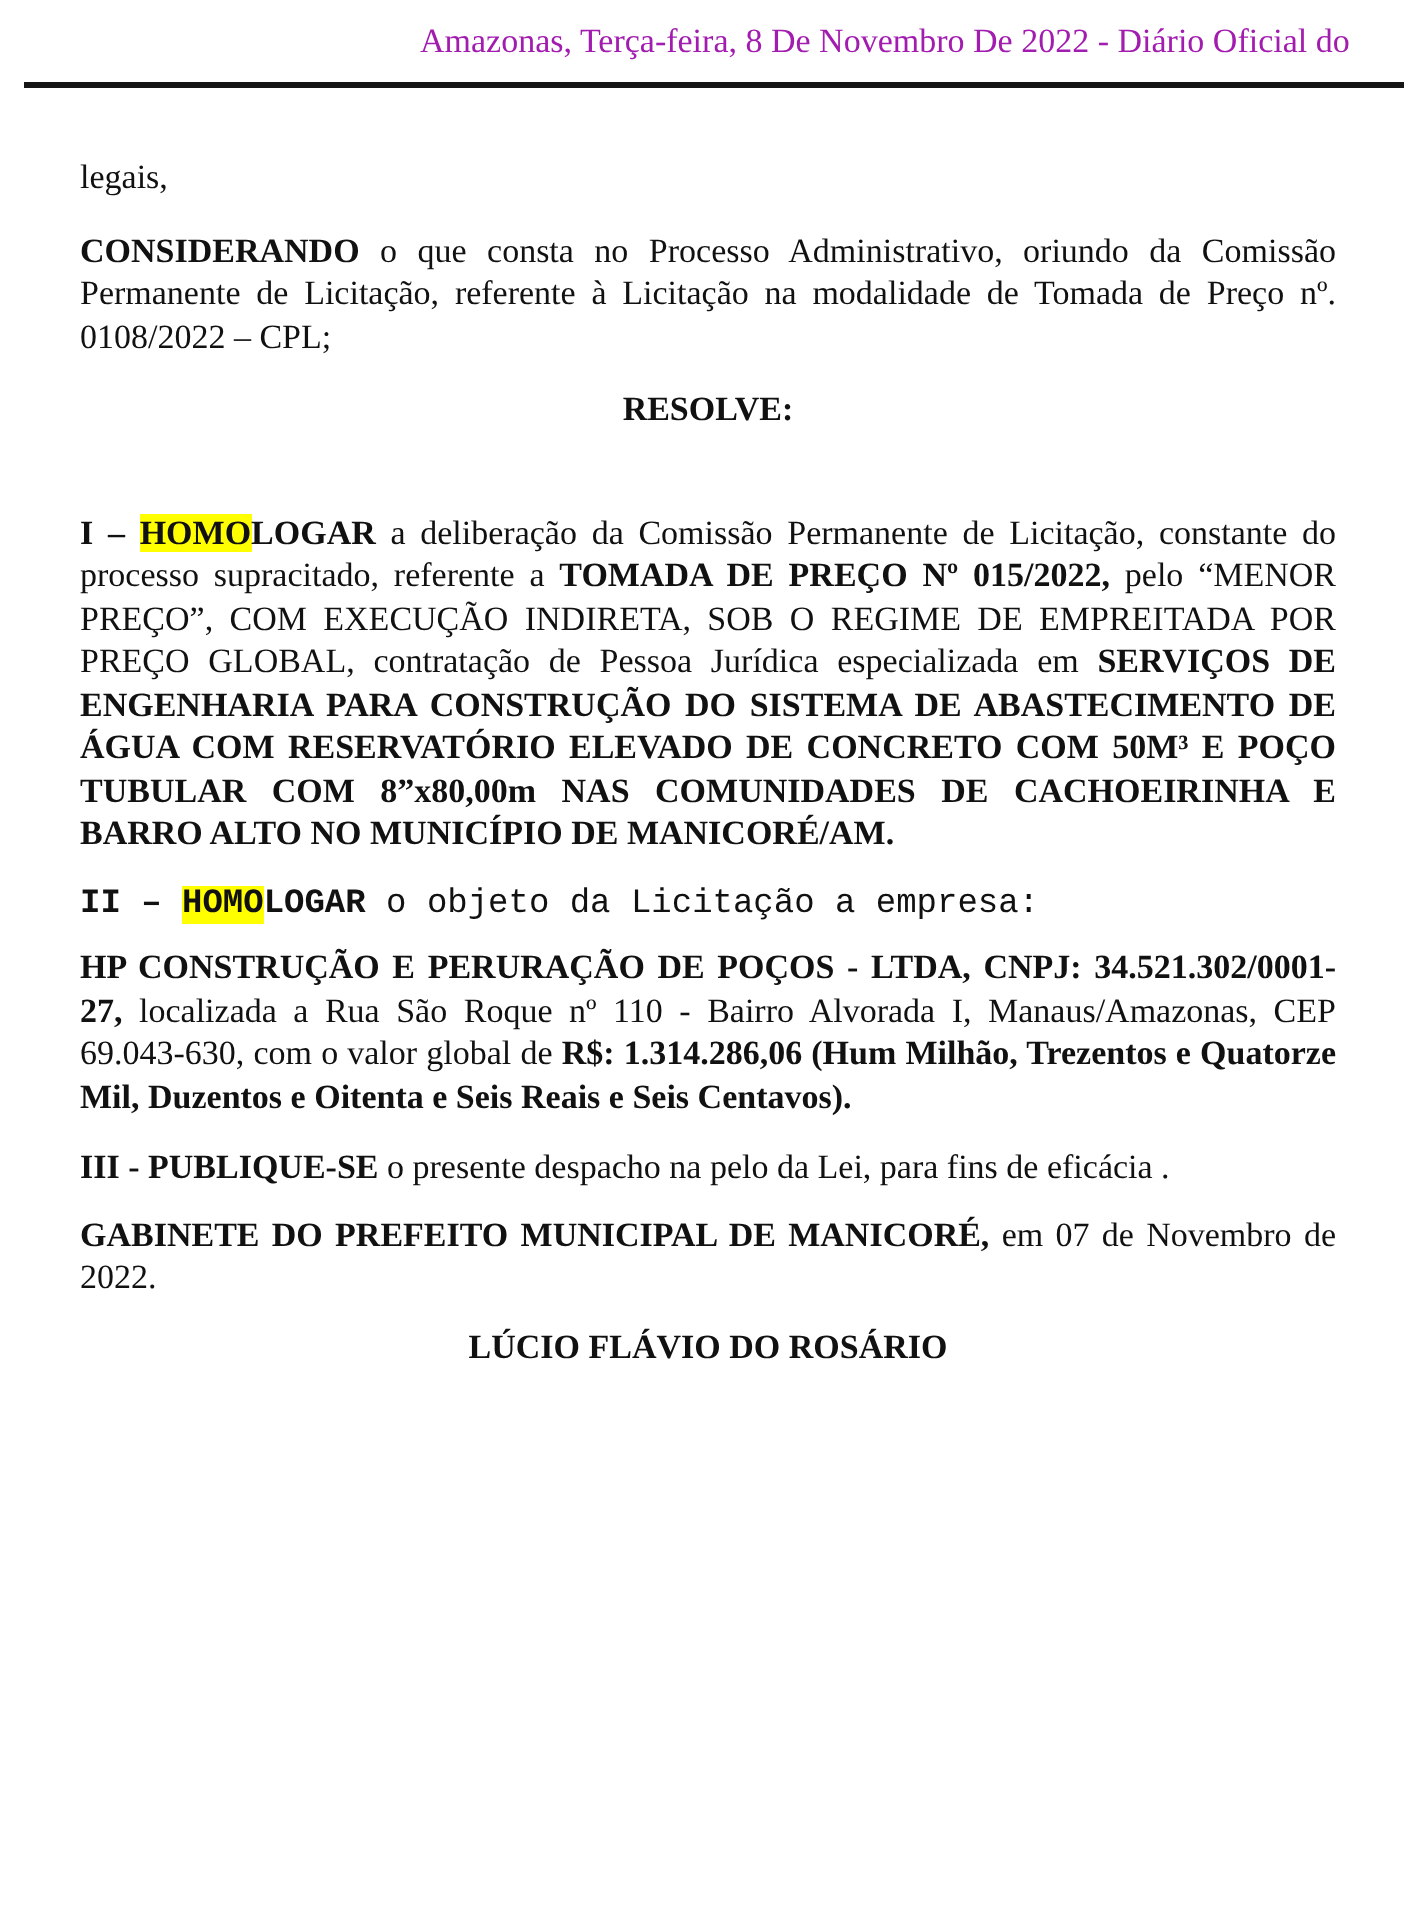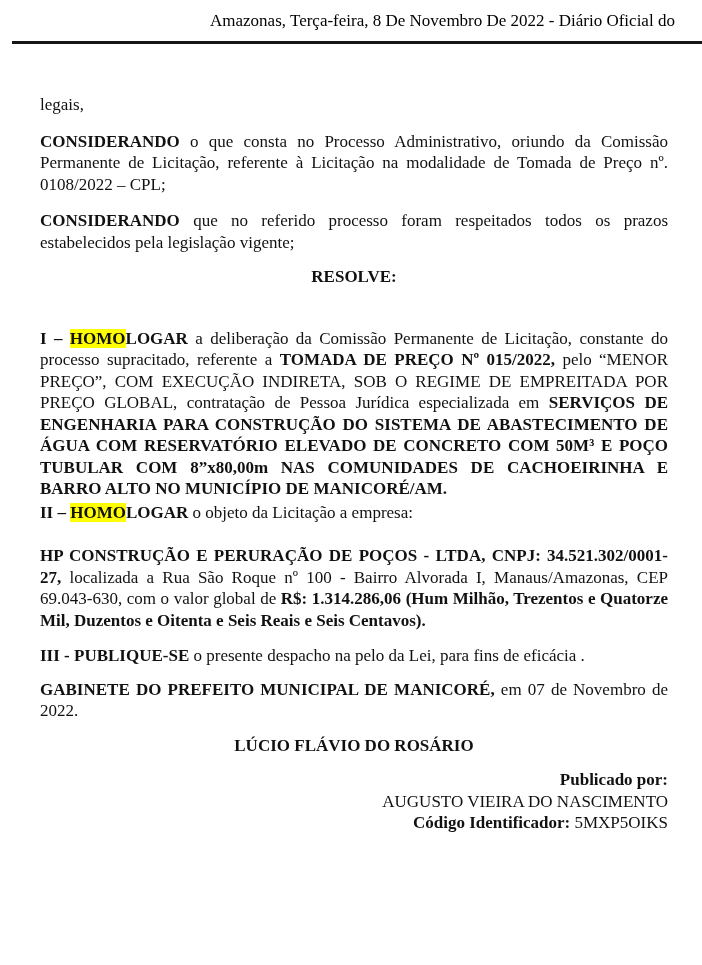--- a/index.html
+++ b/index.html
@@ -12,52 +12,52 @@
     font-family: "Liberation Serif", "DejaVu Serif", serif;
     color: #111111;
   }
   .masthead {
     position: absolute;
     top: 10px;
     left: 210px;
     font-size: 17px;
     line-height: 22px;
     white-space: nowrap;
-    color: #000000;
+    color: #a21caf;
   }
   .header-rule {
     position: absolute;
     top: 41px;
     left: 12px;
     right: 0;
     height: 2.5px;
     background: #161616;
   }
   .doc-body {
     position: absolute;
-    top: 94px;
+    top: 78px;
     left: 40px;
     width: 628px;
     font-size: 17px;
     line-height: 21.5px;
   }
   .para { margin: 0 0 13px 0; }
   .para.justify { text-align: justify; }
   .para.center  { text-align: center; }
   .para.left    { text-align: left; }
   .para b { font-weight: bold; text-align: center; }
   .hl { background: var(--hl, #ffff00); }
 
   [data-name="line-legais"]              { margin-bottom: 15px; }
   [data-name="paragraph-considerando-1"] { margin-bottom: 15px; }
   [data-name="paragraph-considerando-2"] { margin-bottom: 13px; }
   [data-name="paragraph-considerando-3"] { margin-bottom: 14px; }
   [data-name="heading-resolve"]          { margin-bottom: 40px; }
-  [data-name="paragraph-item-i"]         { margin-bottom: 2px; font-family: Liberation Serif, serif; }
-  [data-name="paragraph-item-ii"]        { margin-bottom: 22px; }
+  [data-name="paragraph-item-i"]         { margin-bottom: 14px; font-family: Liberation Serif, serif; }
+  [data-name="paragraph-item-ii"]        { margin-bottom: 10px; font-family: Liberation Mono, monospace; }
   [data-name="paragraph-company-award"]  { margin-bottom: 14px; }
   [data-name="paragraph-item-iii"]       { margin-bottom: 12px; }
   [data-name="paragraph-gabinete"]       { margin-bottom: 13px; }
   [data-name="signature-name"]           { }
   [data-name="signature-title"]          { margin-bottom: 17px; }
 
   .publisher {
     text-align: right;
     font-size: 17px;
     line-height: 21.5px;
@@ -71,28 +71,22 @@
 <div class="page" data-name="document-page">
 
   <div class="masthead" data-name="masthead-dateline">Amazonas, Terça-feira, 8 De Novembro De 2022 - Diário Oficial do</div>
 
   <div class="header-rule" data-name="header-rule"></div>
 
   <div class="doc-body" data-name="document-body">
 
   <p class="para left" data-name="line-legais"><span>legais,</span></p>
       <p class="para justify" data-name="paragraph-considerando-1"><b>CONSIDERANDO</b><span> o que consta no Processo Administrativo, oriundo da Comissão Permanente de Licitação, referente à Licitação na modalidade de Tomada de Preço nº. 0108/2022 – CPL;</span></p>
-      <p class="para justify" data-name="paragraph-considerando-2"><b>CONSIDERANDO</b><span> que no referido processo foram respeitados todos os prazos estabelecidos pela legislação vigente;</span></p>
       <p class="para center" data-name="heading-resolve"><b>RESOLVE:</b></p>
       <p class="para justify" data-name="paragraph-item-i"><b>I – </b><b class="hl">HOMO</b><b>LOGAR</b><span> a deliberação da Comissão Permanente de Licitação, constante do processo supracitado, referente a </span><b>TOMADA DE PREÇO Nº 015/2022,</b><span> pelo “MENOR PREÇO”, COM EXECUÇÃO INDIRETA, SOB O REGIME DE EMPREITADA POR PREÇO GLOBAL, contratação de Pessoa Jurídica especializada em </span><b>SERVIÇOS DE ENGENHARIA PARA CONSTRUÇÃO DO SISTEMA DE ABASTECIMENTO DE ÁGUA COM RESERVATÓRIO ELEVADO DE CONCRETO COM 50M³ E POÇO TUBULAR COM 8”x80,00m NAS COMUNIDADES DE CACHOEIRINHA E BARRO ALTO NO MUNICÍPIO DE MANICORÉ/AM.</b></p>
       <p class="para justify" data-name="paragraph-item-ii"><b>II – </b><b class="hl">HOMO</b><b>LOGAR</b><span> o objeto da Licitação a empresa:</span></p>
-      <p class="para justify" data-name="paragraph-company-award"><b>HP CONSTRUÇÃO E PERURAÇÃO DE POÇOS - LTDA, CNPJ: 34.521.302/0001-27,</b><span> localizada a Rua São Roque nº 100 - Bairro Alvorada I, Manaus/Amazonas, CEP 69.043-630, com o valor global de </span><b>R$: 1.314.286,06 (Hum Milhão, Trezentos e Quatorze Mil, Duzentos e Oitenta e Seis Reais e Seis Centavos).</b></p>
+      <p class="para justify" data-name="paragraph-company-award"><b>HP CONSTRUÇÃO E PERURAÇÃO DE POÇOS - LTDA, CNPJ: 34.521.302/0001-27,</b><span> localizada a Rua São Roque nº 110 - Bairro Alvorada I, Manaus/Amazonas, CEP 69.043-630, com o valor global de </span><b>R$: 1.314.286,06 (Hum Milhão, Trezentos e Quatorze Mil, Duzentos e Oitenta e Seis Reais e Seis Centavos).</b></p>
       <p class="para justify" data-name="paragraph-item-iii"><b>III - PUBLIQUE-SE</b><span> o presente despacho na pelo da Lei, para fins de eficácia .</span></p>
       <p class="para justify" data-name="paragraph-gabinete"><b>GABINETE DO PREFEITO MUNICIPAL DE MANICORÉ,</b><span> em 07 de Novembro de 2022.</span></p>
       <p class="para center" data-name="signature-name"><b>LÚCIO FLÁVIO DO ROSÁRIO</b></p>
-      <div class="publisher" data-name="publisher-block">
-        <p class="pub-line"><b data-name="published-by-label">Publicado por:</b></p>
-        <p class="pub-line" data-name="publisher-name">AUGUSTO VIEIRA DO NASCIMENTO</p>
-        <p class="pub-line" data-name="identifier-code-line"><b data-name="identifier-code-label">Código Identificador:</b> <span data-name="identifier-code-value">5MXP5OIKS</span></p>
-      </div>
     </div>
 
 </div>
 
 </body></html>

